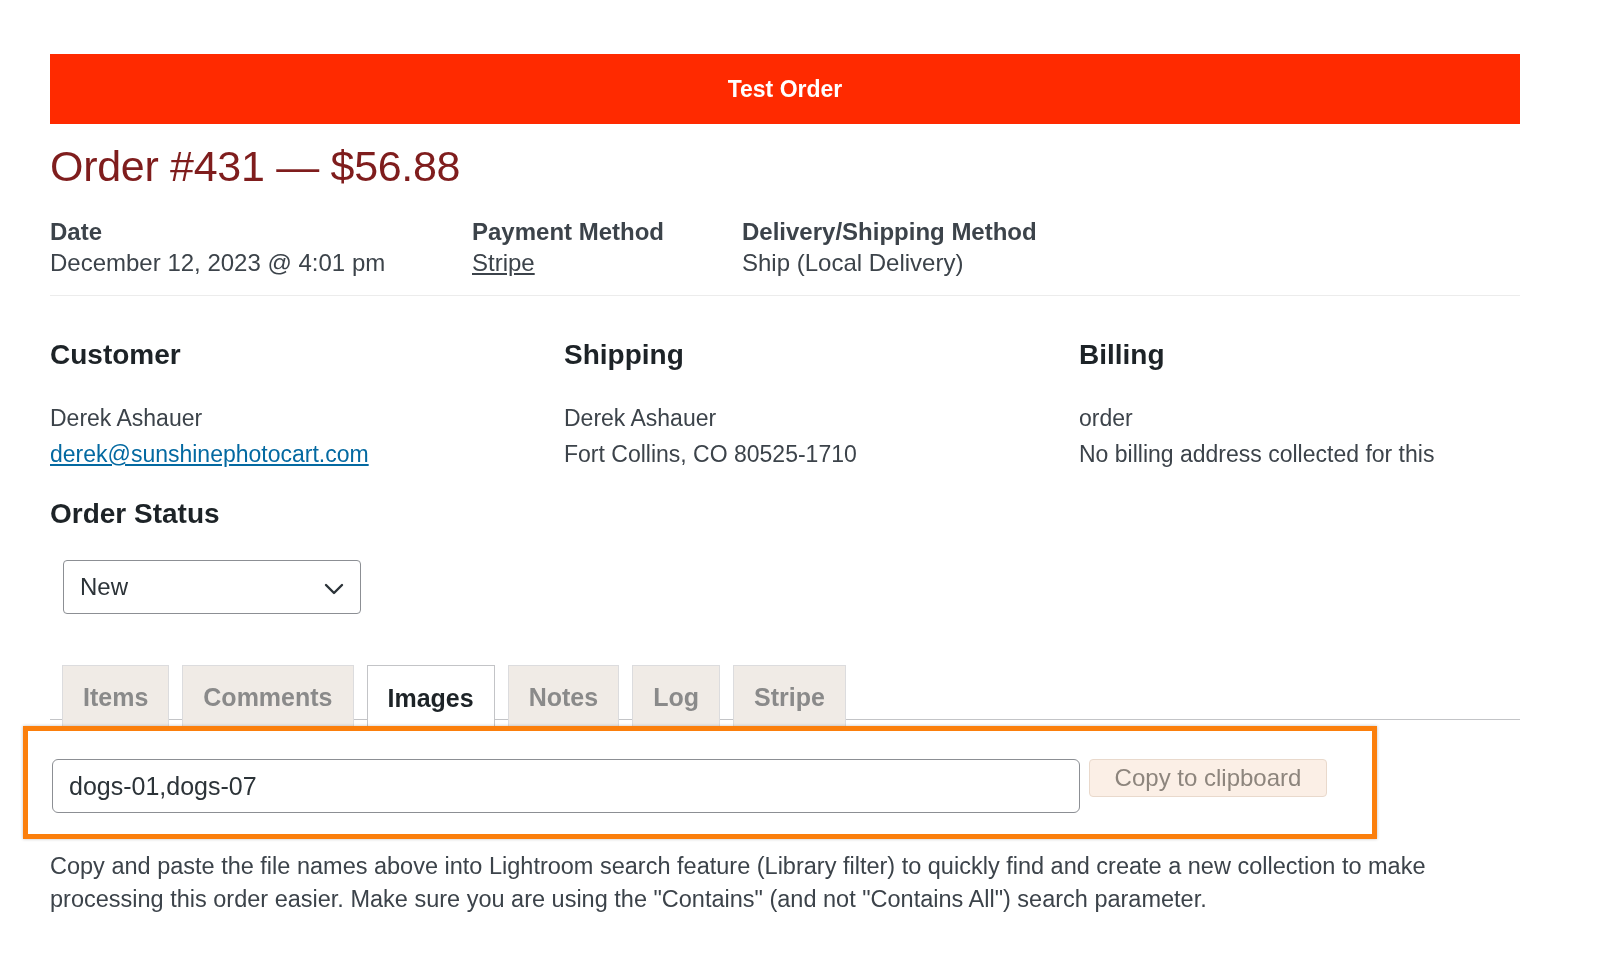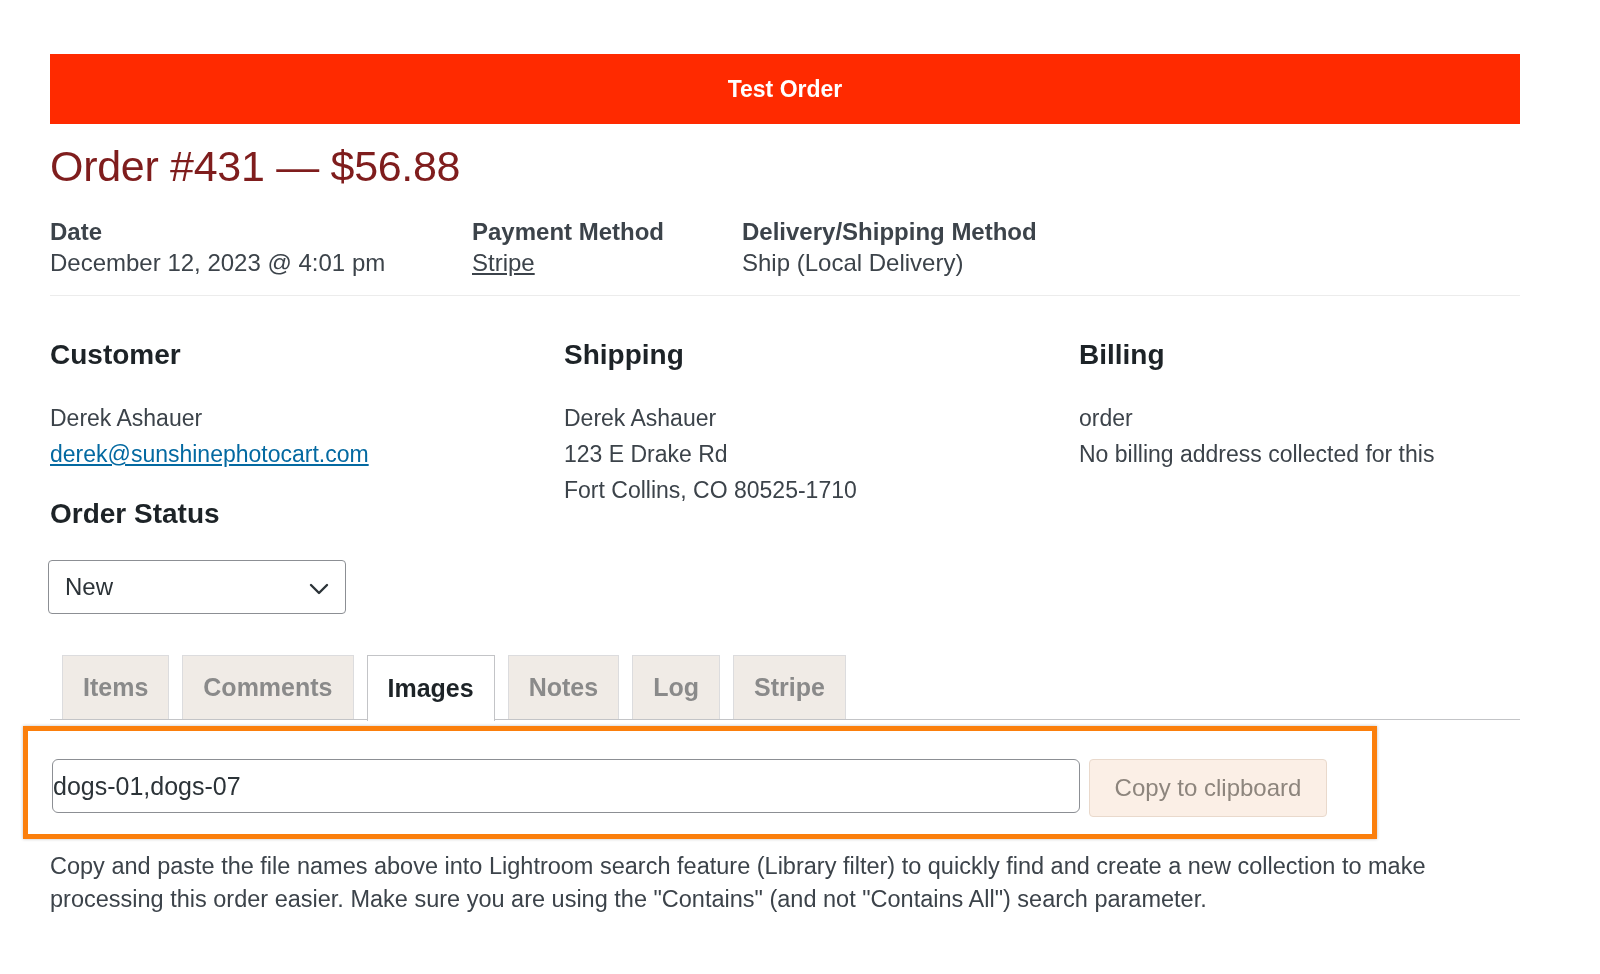--- a/index.html
+++ b/index.html
@@ -33,51 +33,51 @@
     .section { position: absolute; top: 338px; }
     .section h2 { font-size: 28px; font-weight: bold; color: #1d2327; line-height: 34px; margin-bottom: 28px; }
     .section .line { font-size: 23px; line-height: 36px; color: #3c434a; }
     .section a { color: #0369a1; text-decoration: underline; }
 
     .status-heading {
       position: absolute; left: 50px; top: 498px; font-size: 28px; font-weight: bold; color: #1d2327;
     }
 
     .status-select {
-      position: absolute; left: 48px; top: 560px; width: 298px; height: 54px;
+      position: absolute; left: 63px; top: 560px; width: 298px; height: 54px;
       border: 1.5px solid #8c8f94; border-radius: 4px; background: #fff;
       display: flex; align-items: center; padding: 0 16px; justify-content: space-between;
       font-size: 24px; color: #2c3338; cursor: pointer;
     }
     .status-select svg { width: 20px; height: 12px; }
 
     .tabs { position: absolute; left: 62px; top: 655px; display: flex; gap: 13px; }
     .tab {
       height: 64px; padding: 0 20px; border: 1px solid #dcdcde; border-bottom: none;
       background: #f0ebe6; color: #8a8a8a; font-size: 25px; font-weight: bold;
-      display: flex; align-items: center; cursor: pointer;
+      display: flex; align-items: center; cursor: pointer; margin-top: 10px;
     }
     .tab.active { background: #ffffff; color: #1d2327; height: 66px; border-color: #c3c4c7; }
     .tabs-baseline {
       position: absolute; left: 50px; top: 719px; width: 1470px; height: 1px; background: #c3c4c7;
     }
 
     .highlight-box {
       position: absolute; left: 23px; top: 726px; width: 1354px; height: 113px;
       border: 5px solid #fb7f0c; box-shadow: 0 0 3px rgba(0,0,0,0.25);
     }
 
     .filenames-input {
       position: absolute; left: 52px; top: 759px; width: 1028px; height: 54px;
       border: 1.5px solid #8c8f94; border-radius: 6px; background: #fff;
-      font-size: 25px; color: #2c3338; padding: 0 0;
+      font-size: 25px; color: #2c3338; padding: 0 16px;
       font-family: "Liberation Sans", "DejaVu Sans", sans-serif;
     }
     .copy-button {
-      position: absolute; left: 1089px; top: 759px; width: 238px; height: 58px;
+      position: absolute; left: 1089px; top: 759px; width: 238px; height: 38px;
       border: 1px solid #e9d9cc; border-radius: 4px; background: #fbefe6;
       font-size: 24px; color: #8d857d; cursor: pointer;
       font-family: "Liberation Sans", "DejaVu Sans", sans-serif;
     }
 
     .help-text {
       position: absolute; left: 50px; top: 850px; width: 1460px;
       font-size: 23.5px; line-height: 33px; color: #3c434a;
     }
   </style>
@@ -109,21 +109,20 @@
 
   <div class="section" style="left:50px;">
     <h2>Customer</h2>
     <div class="line">Derek Ashauer</div>
     <div class="line"><a href="#">derek@sunshinephotocart.com</a></div>
   </div>
 
   <div class="section" style="left:564px;">
     <h2>Shipping</h2>
     <div class="line">Derek Ashauer</div>
-    <div class="line">123 E Drake Rd</div>
     <div class="line">Fort Collins, CO 80525-1710</div>
   </div>
 
   <div class="section" style="left:1079px;">
     <h2>Billing</h2>
     <div class="line">order</div>
     <div class="line">No billing address collected for this</div>
   </div>
 
   <div class="status-heading">Order Status</div>

